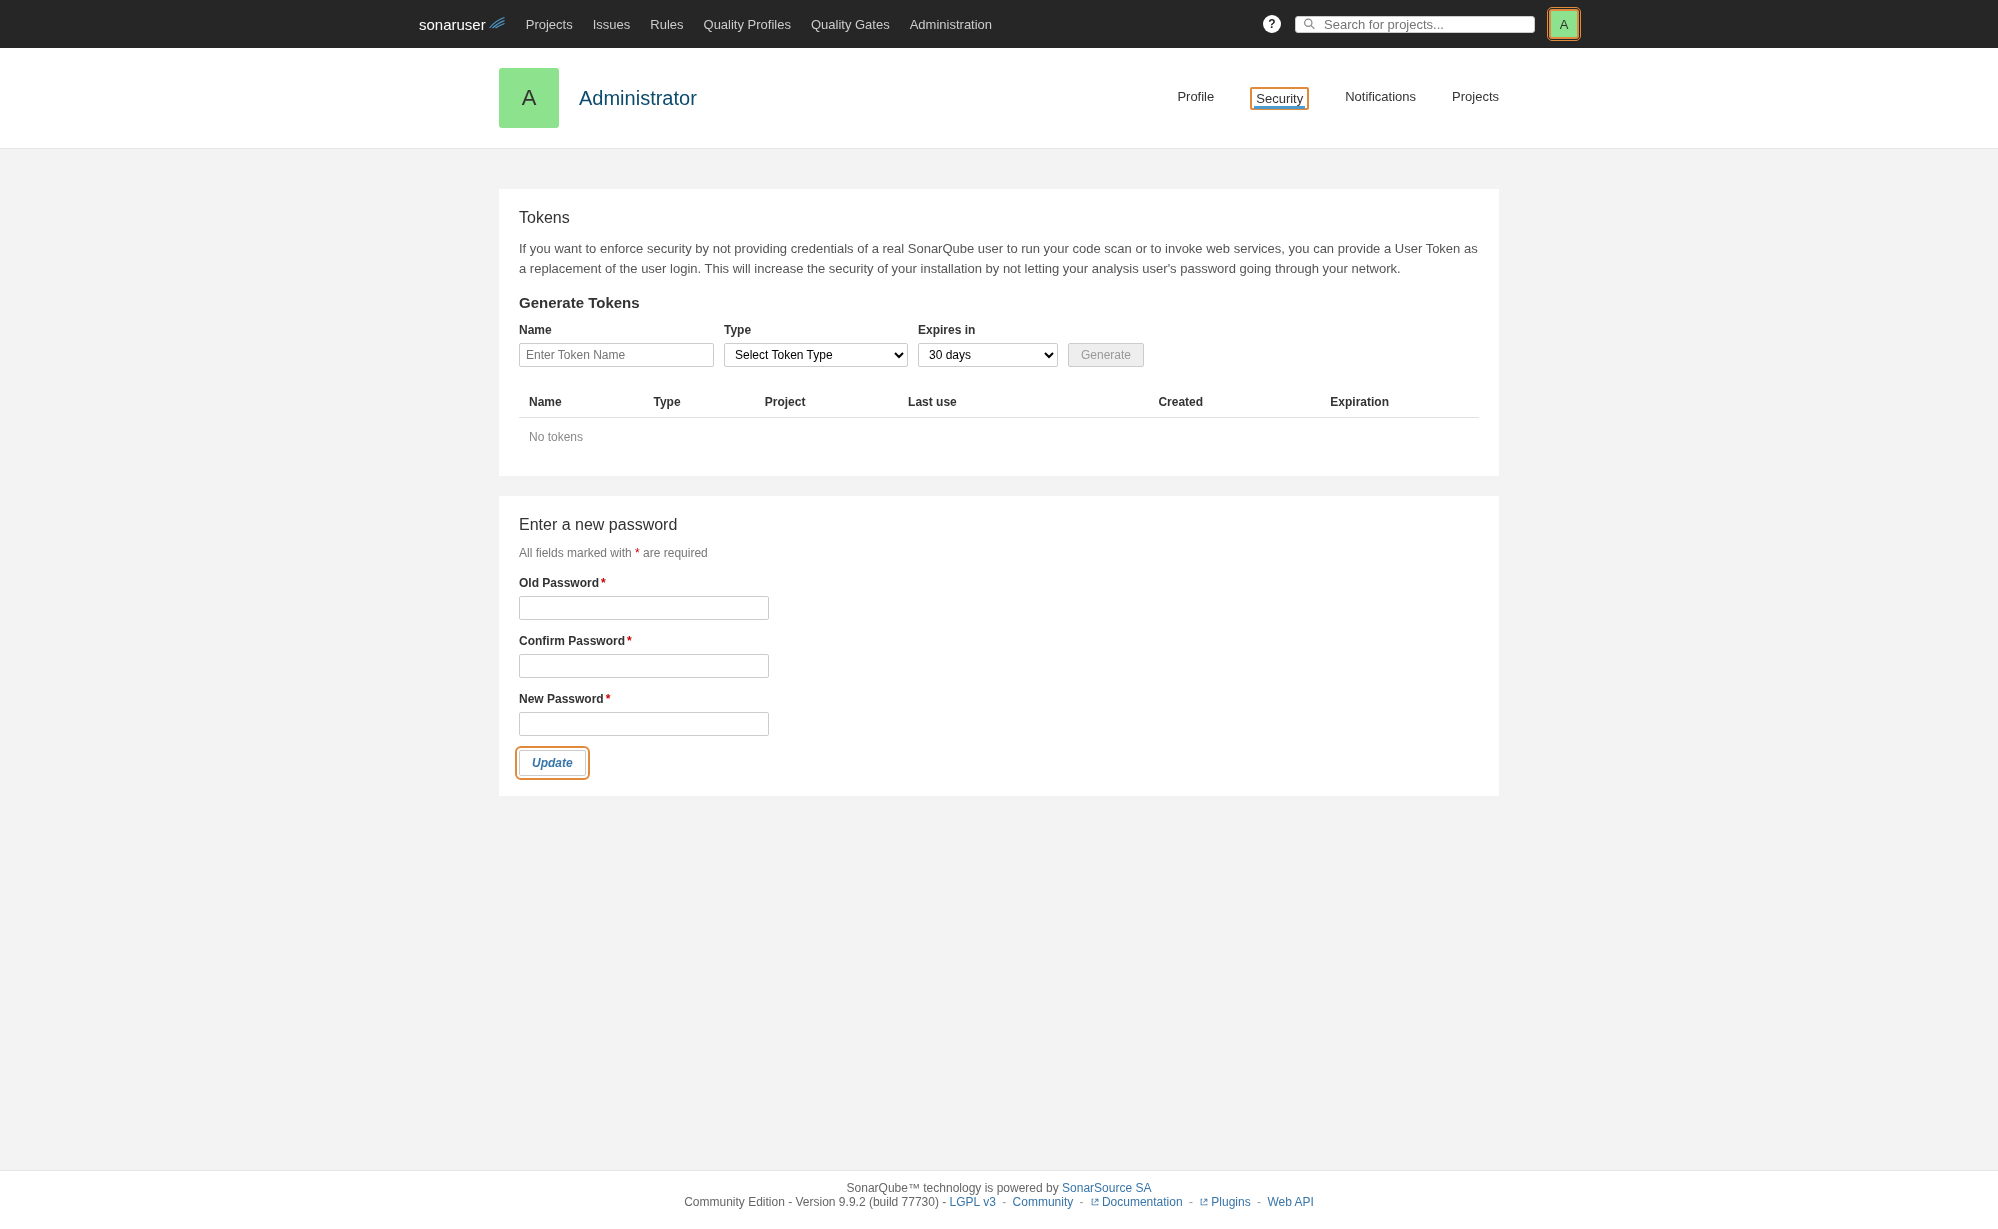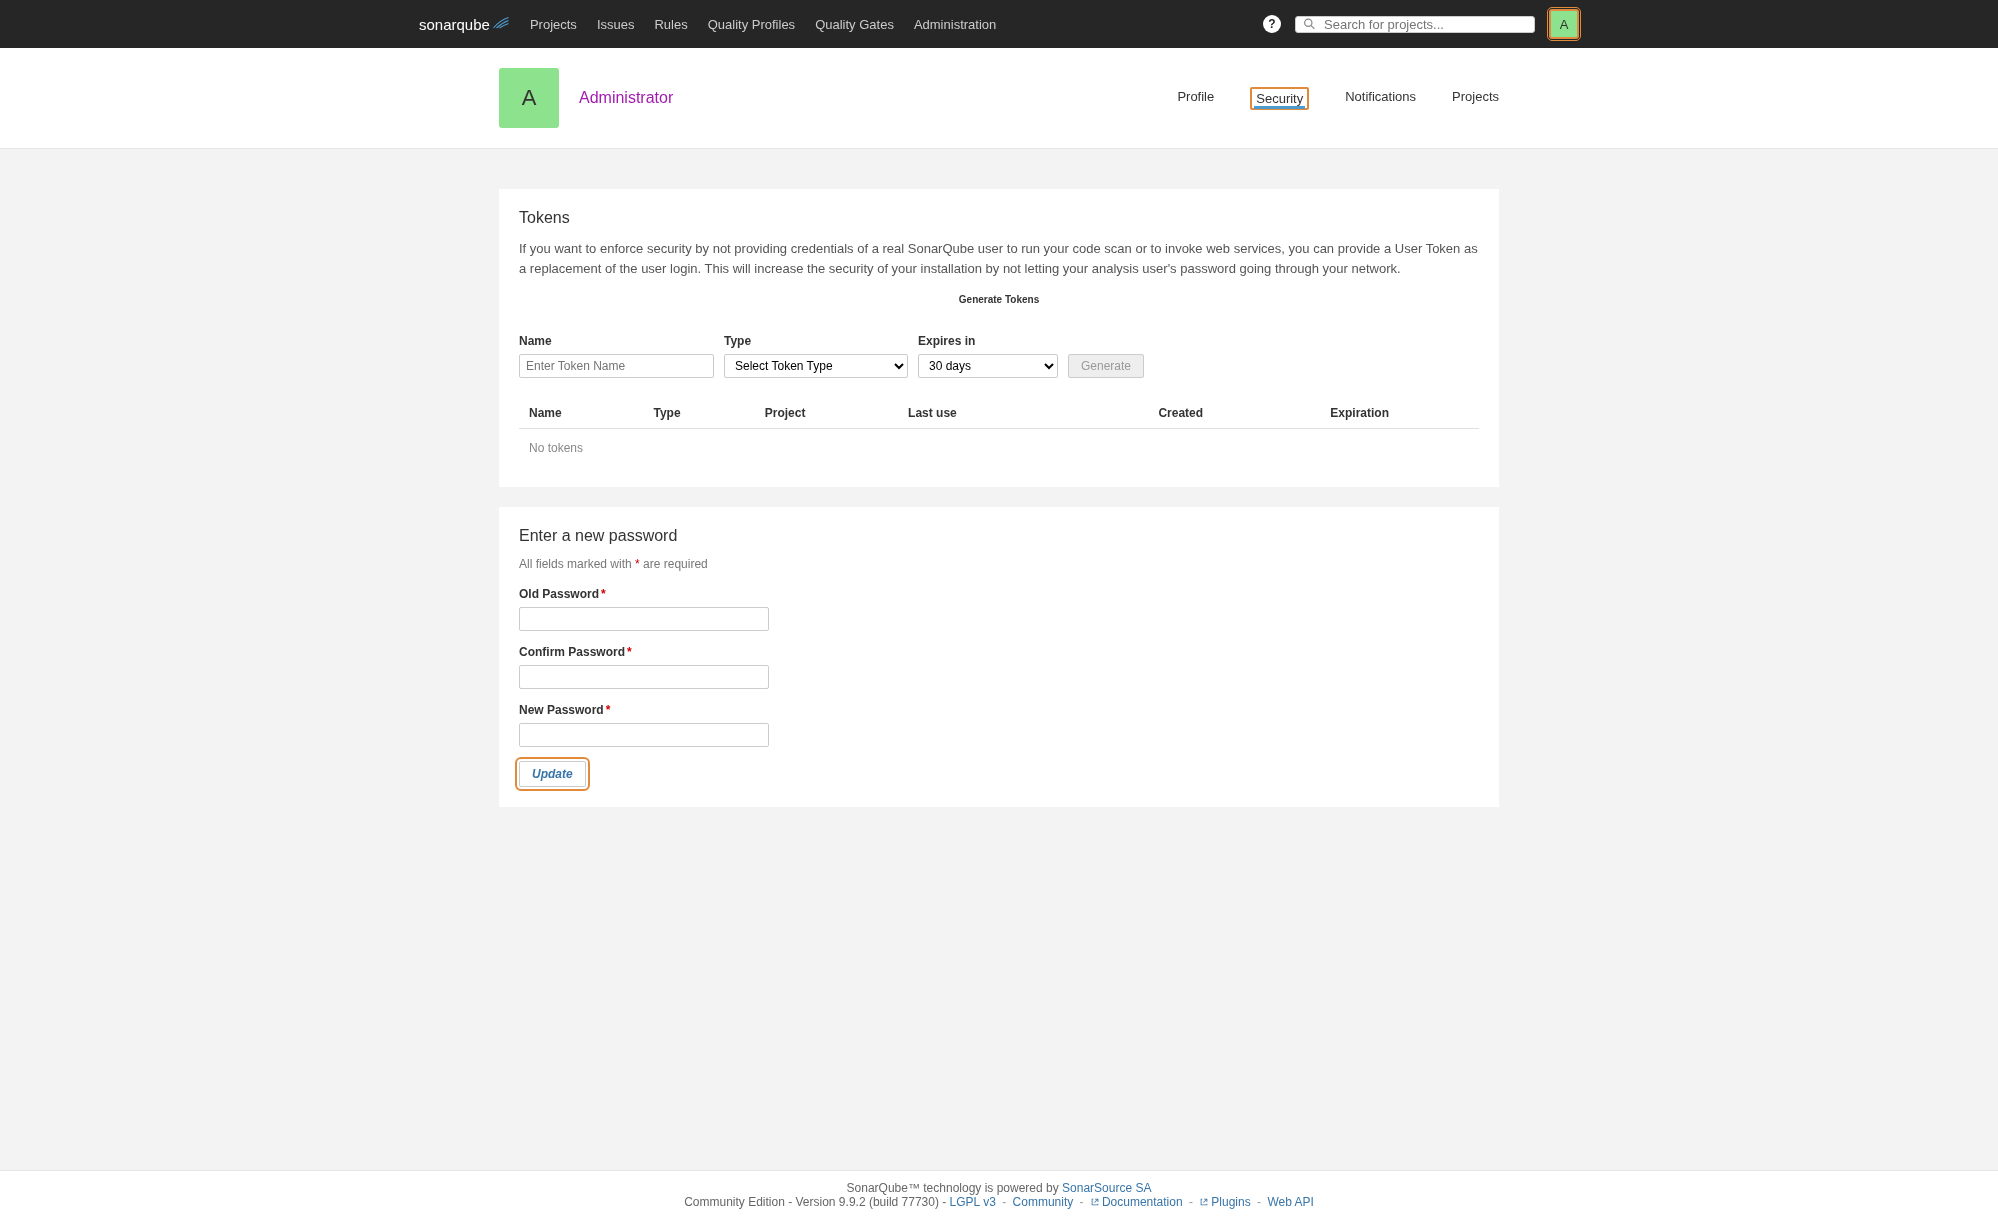--- a/index.html
+++ b/index.html
@@ -103,21 +103,21 @@
     }
     .profile-left { display: flex; align-items: center; gap: 20px; }
     .profile-avatar {
       width: 60px; height: 60px;
       background: #8de28d;
       border-radius: 3px;
       display: flex; align-items: center; justify-content: center;
       font-size: 22px;
       color: #333;
     }
-    .profile-name { font-size: 16px; color: #a21caf; }
+    .profile-name { font-size: 20px; color: #0c4a6e; }
     .profile-tabs { display: flex; gap: 36px; }
     .profile-tabs a {
       color: #333;
       text-decoration: none;
       font-size: 13px;
       cursor: pointer;
       padding: 2px 0;
     }
     .profile-tabs a.active {
       border: 2px solid #e28a3c;
@@ -149,25 +149,24 @@
       color: #333;
       margin-bottom: 12px;
     }
     .panel-desc {
       font-size: 13px;
       color: #555;
       line-height: 1.5;
       margin-bottom: 16px;
     }
     .section-subtitle {
-      font-size: 10px;
+      font-size: 15px;
       font-weight: 600;
       color: #333;
-      margin-bottom: 29px;
-      text-align: center;
+      margin-bottom: 12px;
     }
     .token-form {
       display: flex;
       gap: 10px;
       margin-bottom: 20px;
       align-items: flex-end;
     }
     .form-col { display: flex; flex-direction: column; gap: 6px; }
     .form-col label {
       font-size: 12px;
@@ -273,21 +272,21 @@
     }
     .ext-icon svg { width: 100%; height: 100%; fill: #3875a8; }
   </style>
 </head>
 <body>
 
 <div class="navbar">
   <div class="navbar-inner">
     <div class="navbar-left">
       <div class="logo">
-        <span class="logo-text"><span>sonar</span><span class="light">qube</span></span>
+        <span class="logo-text"><span>sonar</span><span class="light">user</span></span>
         <span class="logo-waves">
           <svg width="18" height="16" viewBox="0 0 24 20">
               <path d="M2 18 Q 10 8 22 4" stroke="#4e9bcd" stroke-width="1.5" fill="none"></path>
               <path d="M6 18 Q 12 12 22 8" stroke="#4e9bcd" stroke-width="1.5" fill="none"></path>
               <path d="M10 18 Q 14 15 22 12" stroke="#4e9bcd" stroke-width="1.5" fill="none"></path>
             </svg>
         </span>
       </div>
       <div class="nav-links">
         <a>Projects</a>

